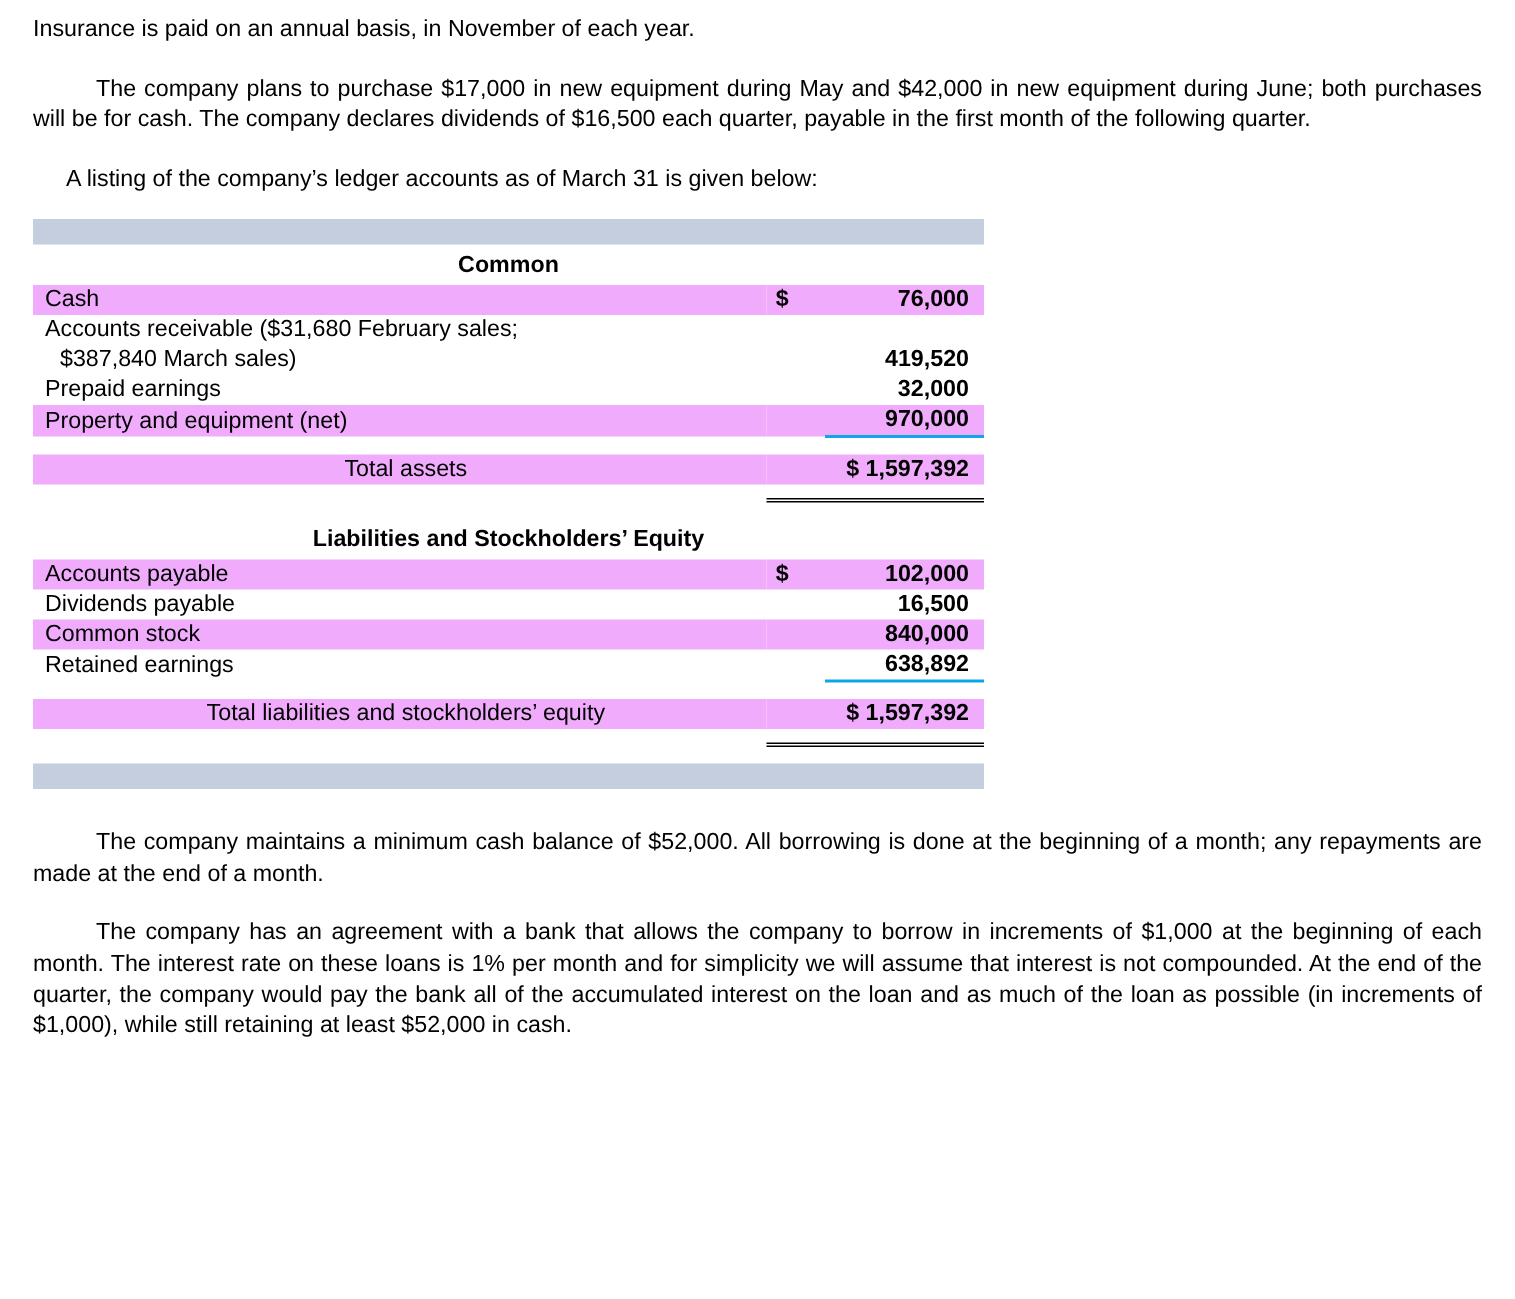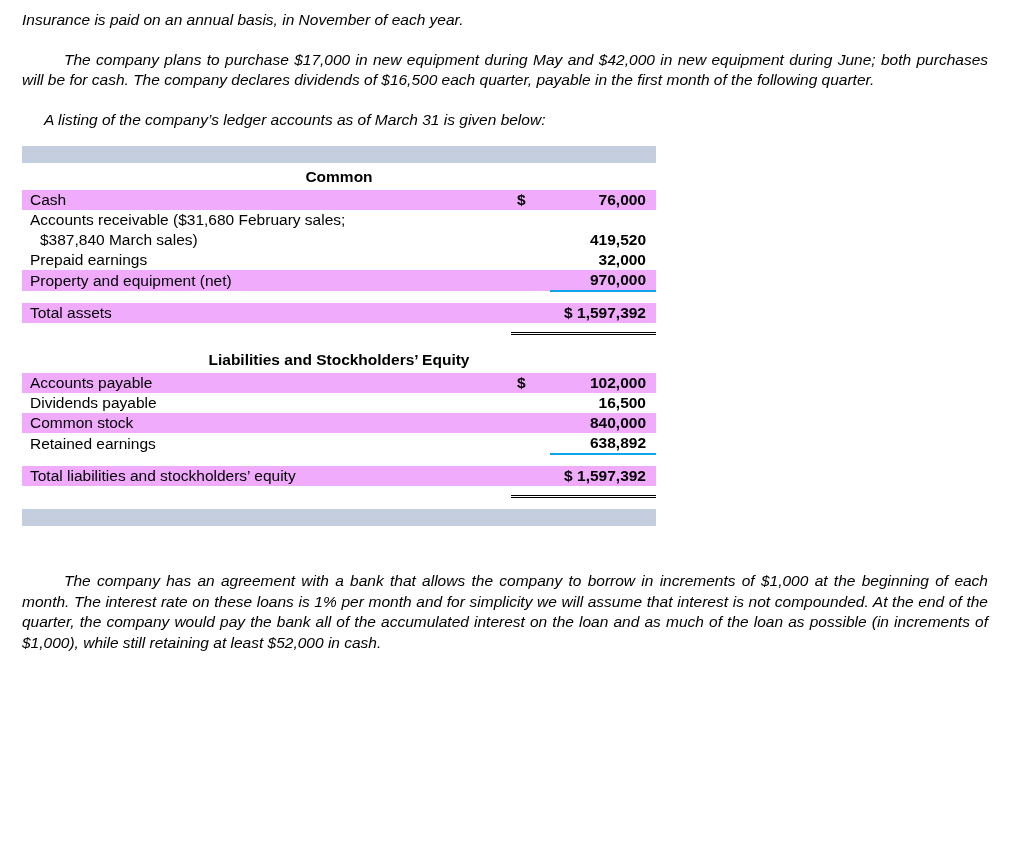--- a/index.html
+++ b/index.html
@@ -19,21 +19,20 @@
   .page {
     padding: 10px 22px 0 22px;
     box-sizing: border-box;
     width: 1010px;
   }
   p.para {
     margin: 0 0 0 0;
     line-height: 1.33;
     text-align: justify;
     text-justify: inter-word;
-    font-style: italic;
   }
   p.para.indent {
     text-indent: 42px;
   }
   .spacer-md { height: 19px; }
   .spacer-lg { height: 26px; }
 
   
   .ledger {
     margin-top: 16px;
@@ -68,21 +67,21 @@
     text-align: center;
     font-weight: bold;
     padding-top: 4px !important;
     padding-bottom: 2px !important;
   }
   .gap-row td { height: 11px; }
   .double-under {
     border-bottom: 3px double #000;
     height: 9px;
   }
-  .total-label { padding-left: 8px !important; }
+  .total-label { padding-left: 8px !important; text-align: center; }
   .total-amt {
     text-align: right;
     padding-right: 10px !important;
     font-weight: bold;
     white-space: nowrap;
   }
   .cur-cell { font-weight: bold; }
   .sub-line { padding-left: 18px !important; }
   .underline-cell { border-bottom: 2px solid #0ea5e9; }
 </style>
@@ -223,18 +222,19 @@
       <tr class="band-row">
         <td colspan="3">
             <div class="band"></div>
           </td>
       </tr>
     </tbody>
   </table>
 
   <div class="spacer-lg"></div>
 
+  <p class="para indent">The company maintains a minimum cash balance of $52,000. All borrowing is done at the beginning of a month; any repayments are made at the end of a month.</p>
 
   <div class="spacer-md"></div>
 
   <p class="para indent">The company has an agreement with a bank that allows the company to borrow in increments of $1,000 at the beginning of each month. The interest rate on these loans is 1% per month and for simplicity we will assume that interest is not compounded. At the end of the quarter, the company would pay the bank all of the accumulated interest on the loan and as much of the loan as possible (in increments of $1,000), while still retaining at least $52,000 in cash.</p>
 
 </div>
 
 </body></html>

